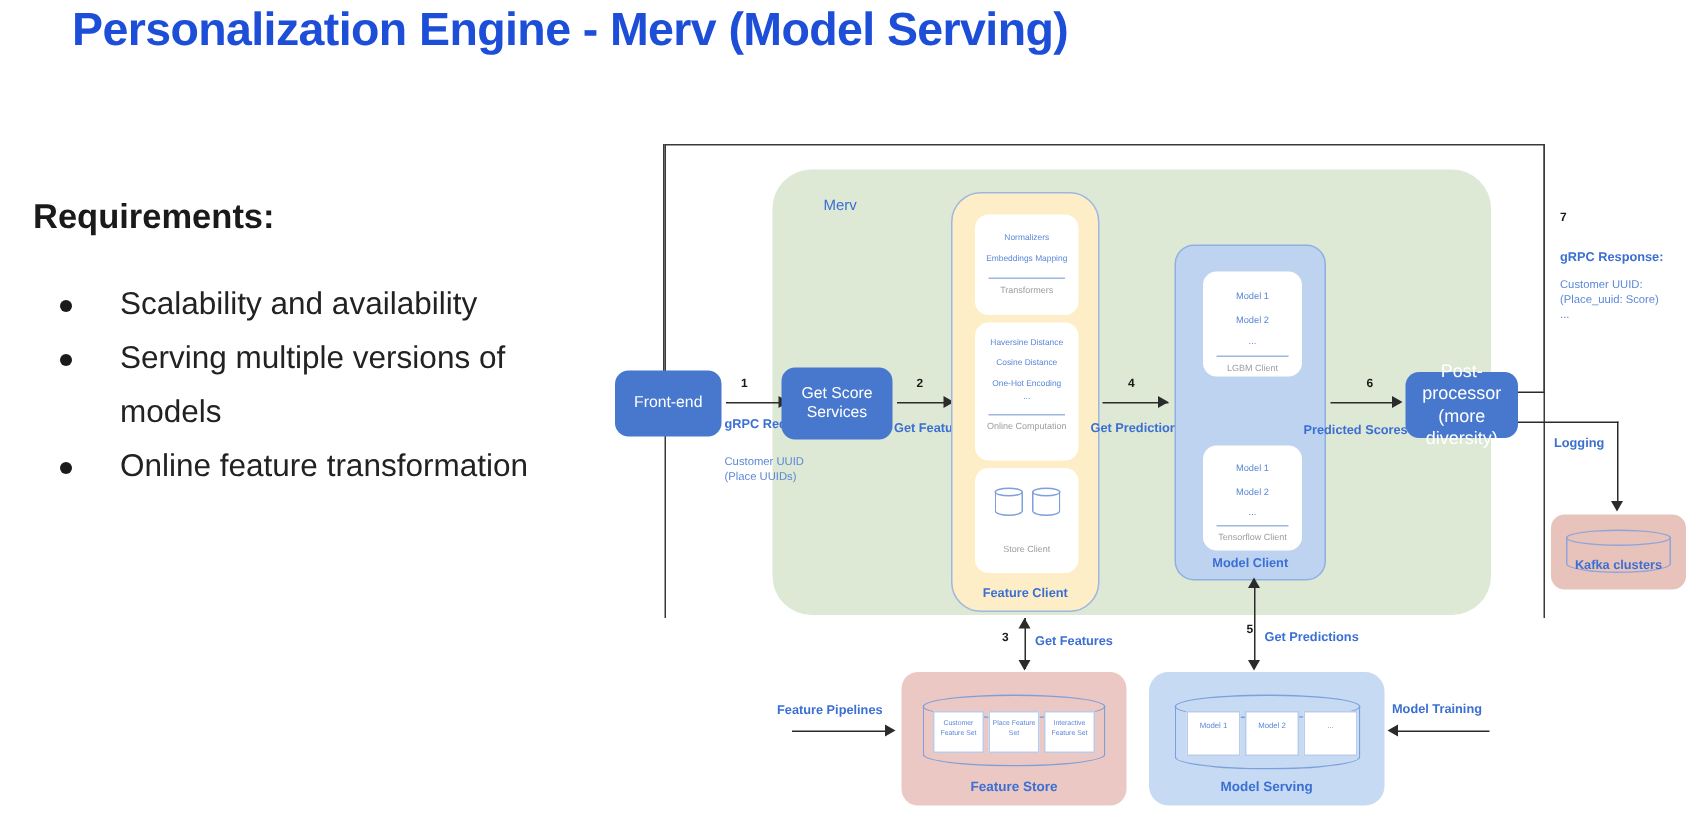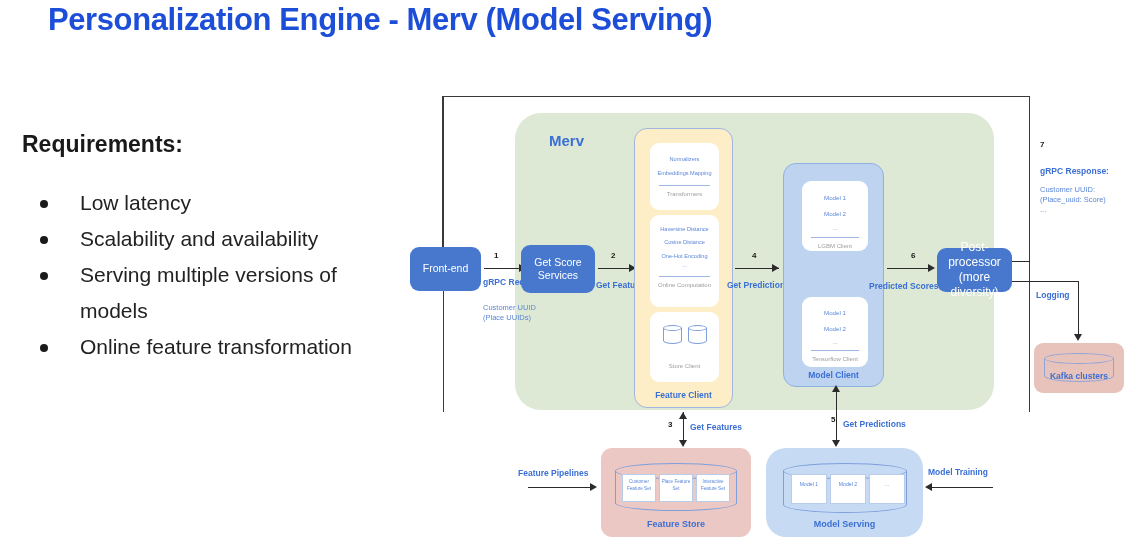--- a/index.html
+++ b/index.html
@@ -53,37 +53,37 @@
     position:absolute;left:1029px;top:96px;width:1.3px;height:165px;background:#3a3a3a;
   }
 
   
   .merv{
     position:absolute;left:515px;top:113px;width:479px;height:297px;
     background:#dde8d5;border-radius:26px;
   }
   .merv-label{
     position:absolute;left:549px;top:132px;
-    font-size:15px;font-weight:bold;color:#3b6fd4;
+    font-size:10px;font-weight:normal;color:#3b6fd4;
   }
 
   
   .box-blue{
     position:absolute;background:#4778ce;border-radius:9px;
     color:#ffffff;display:flex;align-items:center;justify-content:center;
     text-align:center;line-height:1.25;
   }
   .front-end{left:410px;top:247px;width:71px;height:44px;font-size:10.5px;}
   .get-score{left:521px;top:245px;width:74px;height:48px;font-size:10.5px;background:#4778ce;}
   .post-proc{left:937px;top:248px;width:75px;height:44px;font-size:12px;}
 
   
   .feature-client{
     position:absolute;left:634px;top:128px;width:99px;height:280px;
-    background:#fdeec8;border:1px solid #9fb6e0;border-radius:13px;
+    background:#fdeec8;border:1px solid #9fb6e0;border-radius:20px;
     box-sizing:border-box;
   }
   .fc-label{
     position:absolute;left:0;right:0;bottom:7px;text-align:center;
     font-size:8.5px;font-weight:bold;color:#3b6fd4;
   }
   .white-card{
     position:absolute;background:#ffffff;border-radius:9px;
     box-sizing:border-box;text-align:center;
   }
@@ -120,21 +120,21 @@
   .kafka-cyl-body{position:absolute;left:10px;top:15px;width:70px;height:24px;border-left:1px solid #8fa4d8;border-right:1px solid #8fa4d8;border-bottom:1px solid #8fa4d8;border-radius:0 0 50% 50%/0 0 26% 26%;box-sizing:border-box;}
   .kafka-label{position:absolute;left:0;right:0;top:21px;text-align:center;font-size:8.5px;font-weight:bold;color:#3b6fd4;margin-top:7px;}
 
   
   .feature-store{
     position:absolute;left:601px;top:448px;width:150px;height:89px;
     background:#ecc8c4;border-radius:11px;
   }
   .model-serving{
     position:absolute;left:766px;top:448px;width:157px;height:89px;
-    background:#c6dbf3;border-radius:20px;
+    background:#c6dbf3;border-radius:13px;
   }
   .store-label{
     position:absolute;left:0;right:0;bottom:8px;text-align:center;
     font-size:9px;font-weight:bold;color:#3b6fd4;
   }
   .big-cyl-top{position:absolute;border:1px solid #7d9fdb;border-radius:50%;box-sizing:border-box;}
   .big-cyl-body{position:absolute;border-left:1px solid #7d9fdb;border-right:1px solid #7d9fdb;border-bottom:1px solid #7d9fdb;box-sizing:border-box;border-radius:0 0 50% 50%/0 0 20% 20%;}
 
   .doc{
     position:absolute;width:34px;height:28px;background:#ffffff;
@@ -163,21 +163,20 @@
 </style>
 </head>
 <body>
 
 <div id="slide">
 
   <div class="title">Personalization Engine - Merv (Model Serving)</div>
 
   <div class="req-head">Requirements:</div>
   <ul class="req-list">
-    <li>Low latency</li>
     <li>Scalability and availability</li>
     <li>Serving multiple versions of models</li>
     <li>Online feature transformation</li>
   </ul>
 
   <div class="outer-frame"></div>
   <div class="frame-down"></div>
   <div class="frame-arrow"></div>
 
   <div class="merv"></div>

